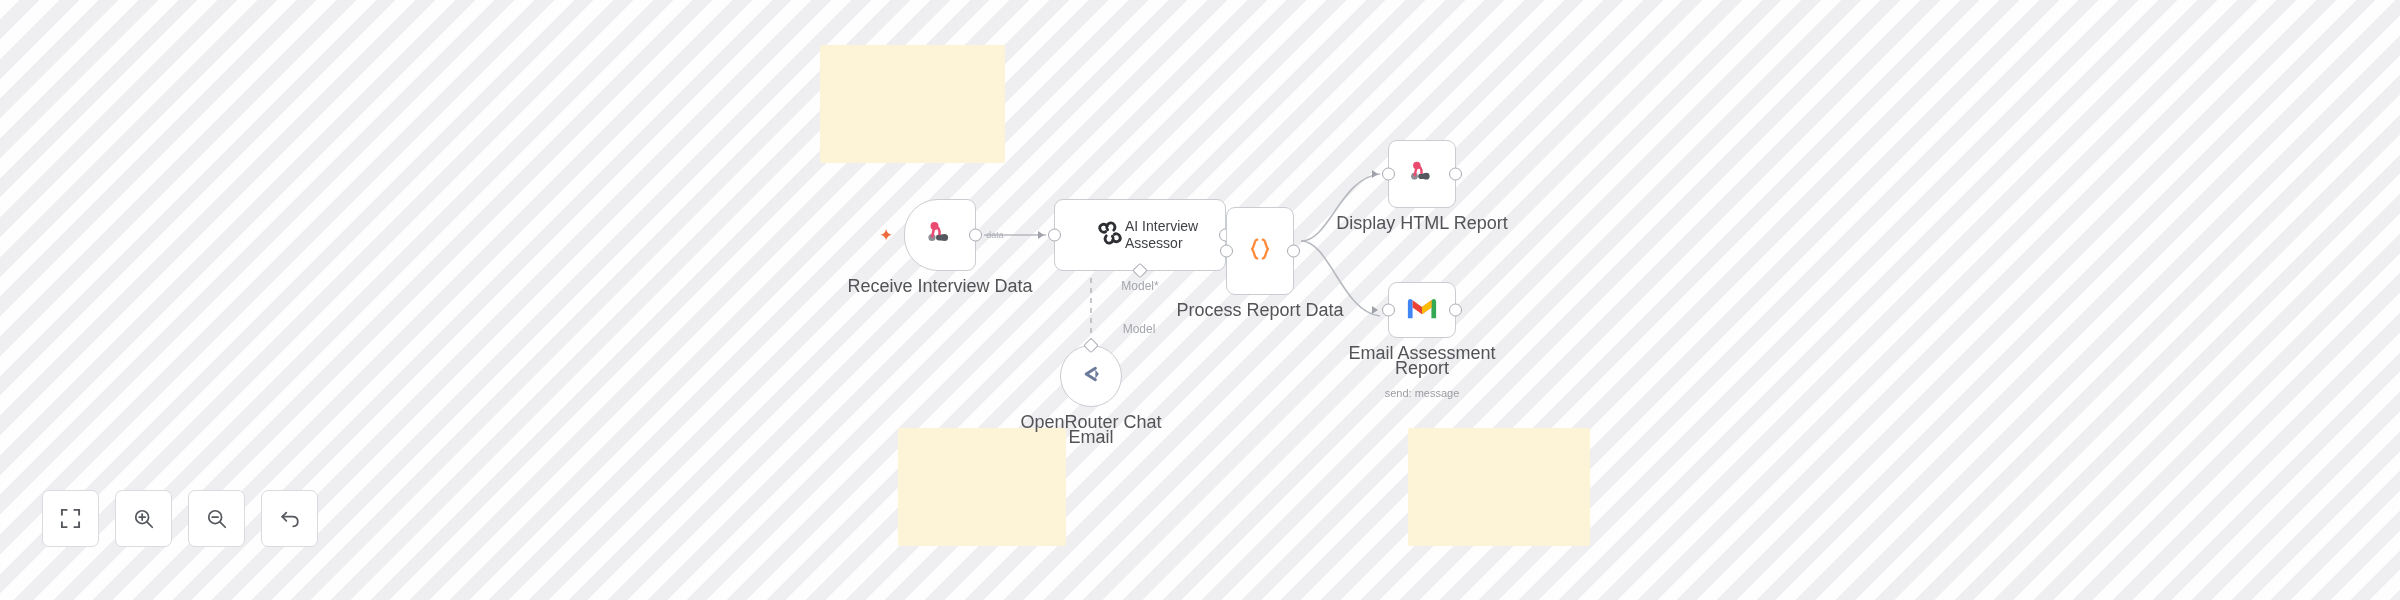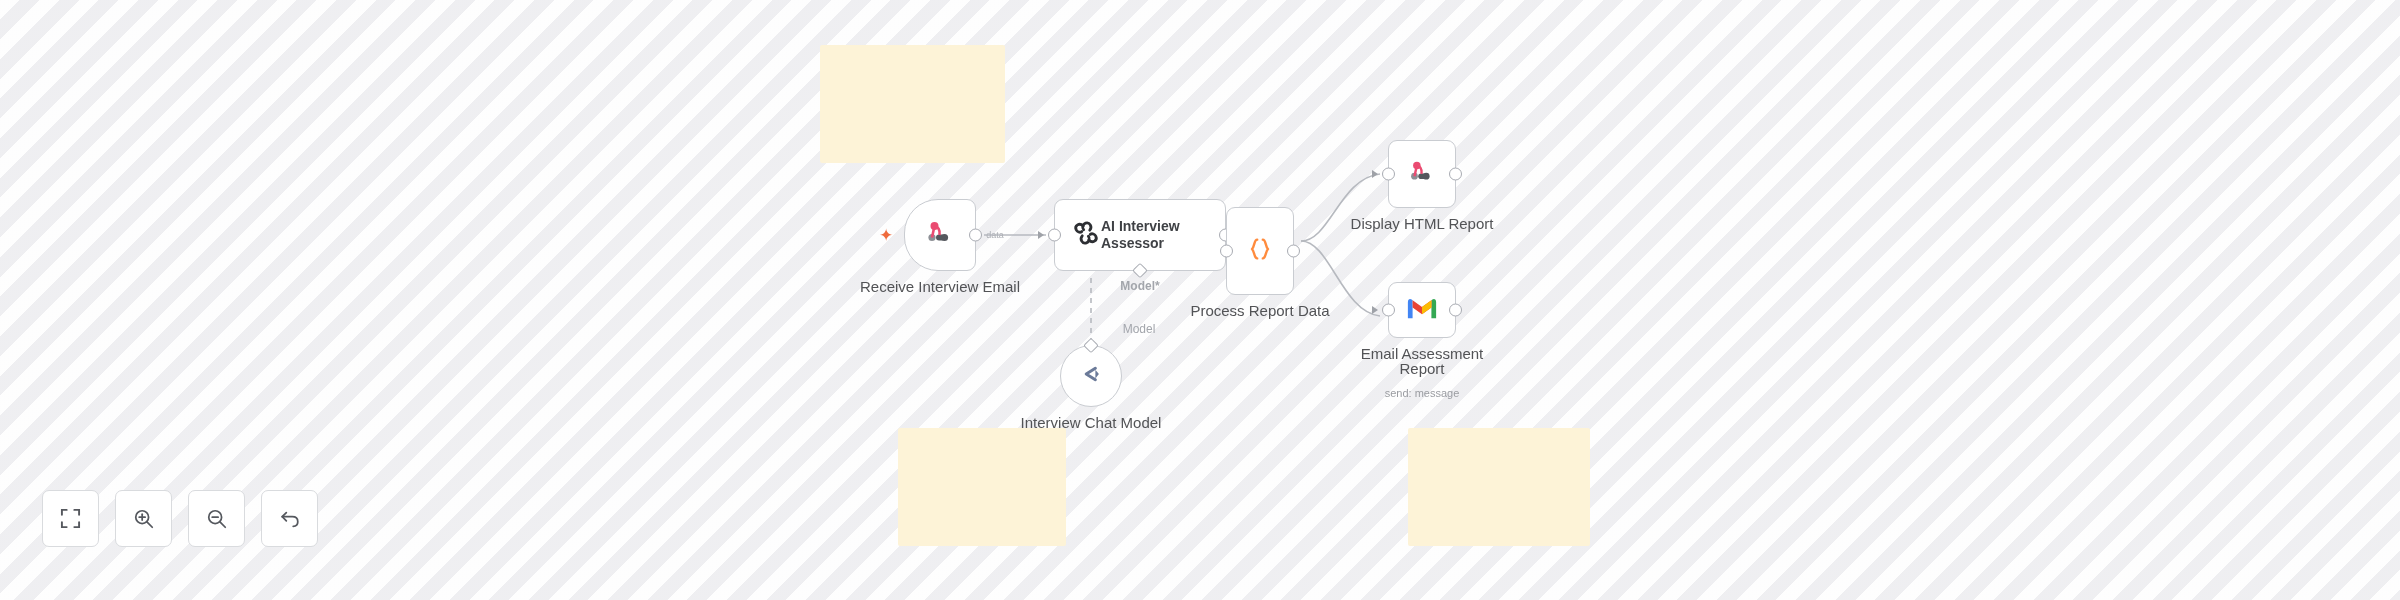--- a/index.html
+++ b/index.html
@@ -53,38 +53,37 @@
     align-items: center;
     justify-content: center;
   }
 
   .node.trigger {
     border-top-left-radius: 34px;
     border-bottom-left-radius: 34px;
   }
 
   .node.wide {
-    justify-content: flex-start;
+    justify-content: flex-end;
     padding-left: 16px;
     gap: 0;
-    font-weight: bold;
   }
 
   .node.round {
     border-radius: 50%;
   }
 
   .node-title {
     position: absolute;
     top: 100%;
     left: 50%;
     transform: translateX(-50%);
     margin-top: 9px;
     white-space: nowrap;
-    font-size: 15px;
+    font-size: 18px;
     line-height: 15px;
     color: #525356;
     text-align: center;
     font-family: "Liberation Sans", sans-serif;
   }
 
   .node-title.wrap {
     white-space: normal;
     width: 150px;
   }
@@ -222,21 +221,21 @@
         <circle cx="10.5" cy="9" r="4" fill="#ea4b71"></circle>
         <circle cx="8" cy="20.5" r="3.6" fill="#8d9096"></circle>
         <circle cx="20.5" cy="20.5" r="3.6" fill="#55585e"></circle>
         <rect x="12" y="17.5" width="9" height="6" rx="3" fill="#55585e"></rect>
         <path d="M10.5 9 L8 20.5" stroke="#ea4b71" stroke-width="2.6" fill="none"></path>
         <path d="M10.5 9 C15 10 16 14 15.5 18" stroke="#ea4b71" stroke-width="2.6" fill="none"></path>
       </svg>
     </span>
 
     <span class="port out"></span>
-    <span class="node-title">Receive Interview Email</span>
+    <span class="node-title">Receive Interview Data</span>
   </div>
 
   <div class="node wide" style="left:1054px; top:199px; width:172px; height:72px;">
     <span class="arrow-in"></span>
     <span class="port in"></span>
 
     <span>
       <svg width="30" height="30" viewBox="0 0 32 32">
         <g stroke="#2d2f33" stroke-width="3" fill="none" stroke-linecap="round">
           <path d="M13 8.5 C9 4.5 3.5 8 5.5 12.5 C6.5 14.8 9.5 16 11.5 14.5"></path>
@@ -317,21 +316,21 @@
 
     <span>
       <svg width="28" height="28" viewBox="0 0 32 32">
         <g stroke="#6b7a99" stroke-width="3.4" fill="none" stroke-linecap="round" stroke-linejoin="round">
           <path d="M21 9.5 L10.5 16 L21 22.5"></path>
         </g>
         <path d="M21 11 L21 21 L25 16 Z" fill="#6b7a99"></path>
       </svg>
     </span>
 
-    <span class="node-title wrap">Interview Chat Model</span>
+    <span class="node-title wrap">OpenRouter Chat Email</span>
   </div>
 
   <div id="toolbar" style="left:42px; top:490px;">
 
     <div class="tool-btn">
       <span>
         <svg width="21" height="21" viewBox="0 0 22 22">
           <g stroke="#55585e" stroke-width="2" fill="none" stroke-linecap="round">
             <path d="M2 7 L2 2 L7 2"></path>
             <path d="M15 2 L20 2 L20 7"></path>

